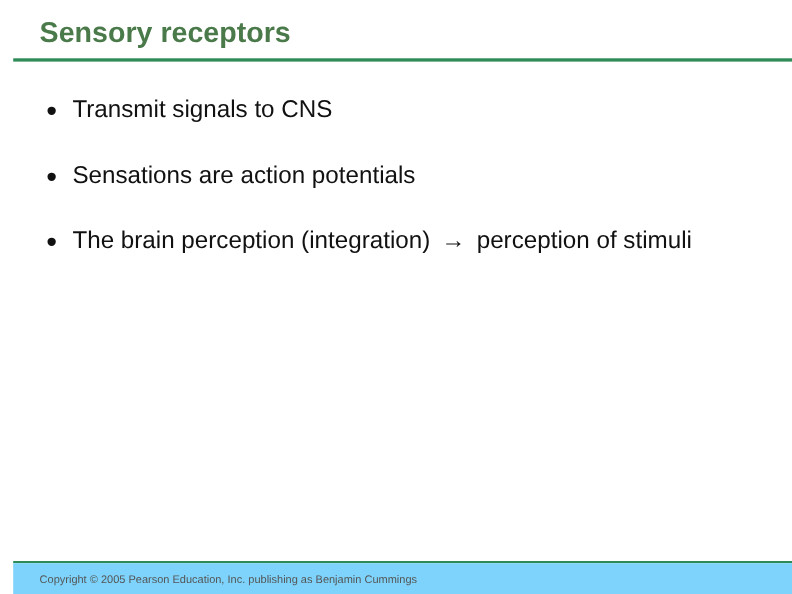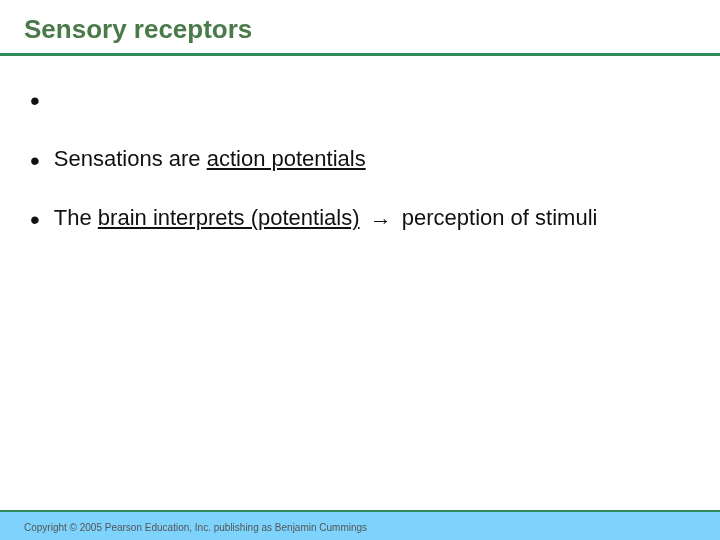--- a/index.html
+++ b/index.html
@@ -15,20 +15,21 @@
       font-family: Arial, Helvetica, sans-serif;
       overflow: hidden;
     }
 
     .slide-container {
       width: 720px;
       height: 540px;
       display: flex;
       flex-direction: column;
       position: relative;
+      padding-left: 12px;
     }
 
     .title-bar {
       padding: 14px 24px 8px 24px;
     }
 
     .title-text {
       font-size: 26px;
       font-weight: bold;
       color: #4a7a4a;
@@ -62,21 +63,20 @@
       margin-right: 14px;
       line-height: 1.2;
       flex-shrink: 0;
     }
 
     .bullet-text {
       flex: 1;
     }
 
     .underline {
-      text-decoration: underline;
       margin-top: 12px;
     }
 
     .bottom-divider {
       height: 2px;
       background: #2e8b57;
       margin: 0;
     }
 
     .footer-bar {
@@ -102,33 +102,36 @@
   <div class="title-bar">
     <span class="title-text">Sensory receptors</span>
   </div>
 
   <div class="top-divider"></div>
 
   <div class="content-area">
 
     <div class="bullet-item">
       <span class="bullet-dot">•</span>
+      <span class="bullet-text">
+        Transmit signals to CNS
+      </span>
     </div>
 
     <div class="bullet-item">
       <span class="bullet-dot">•</span>
       <span class="bullet-text">
         Sensations are <span class="underline">action potentials</span>
       </span>
     </div>
 
     <div class="bullet-item">
       <span class="bullet-dot">•</span>
       <span class="bullet-text">
-        The <span class="underline">brain interprets (potentials)</span><span class="arrow"> →</span> perception of stimuli
+        The <span class="underline">brain perception (integration)</span><span class="arrow"> →</span> perception of stimuli
       </span>
     </div>
 
   </div>
 
   <div class="bottom-divider"></div>
 
   <div class="footer-bar">
     <span class="footer-text">Copyright © 2005 Pearson Education, Inc. publishing as Benjamin Cummings</span>
   </div>

